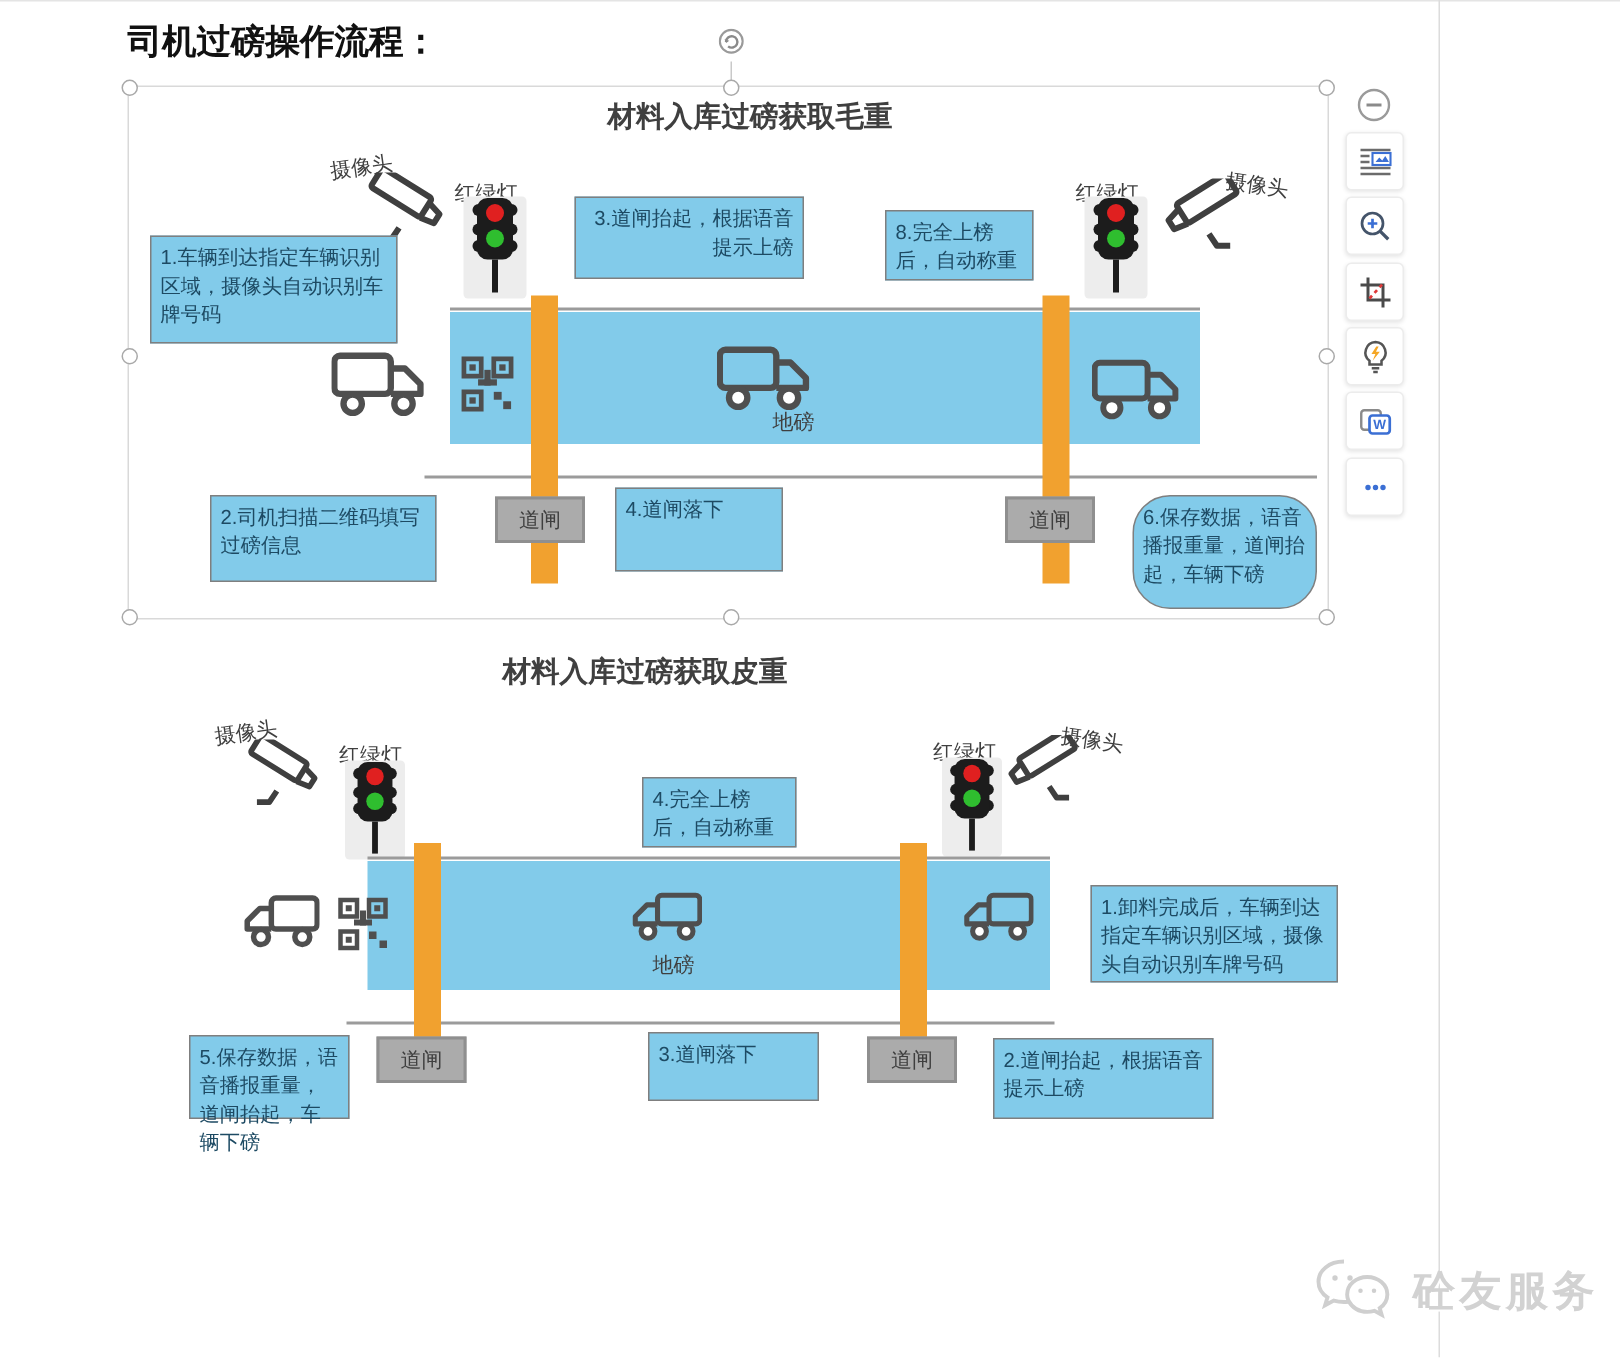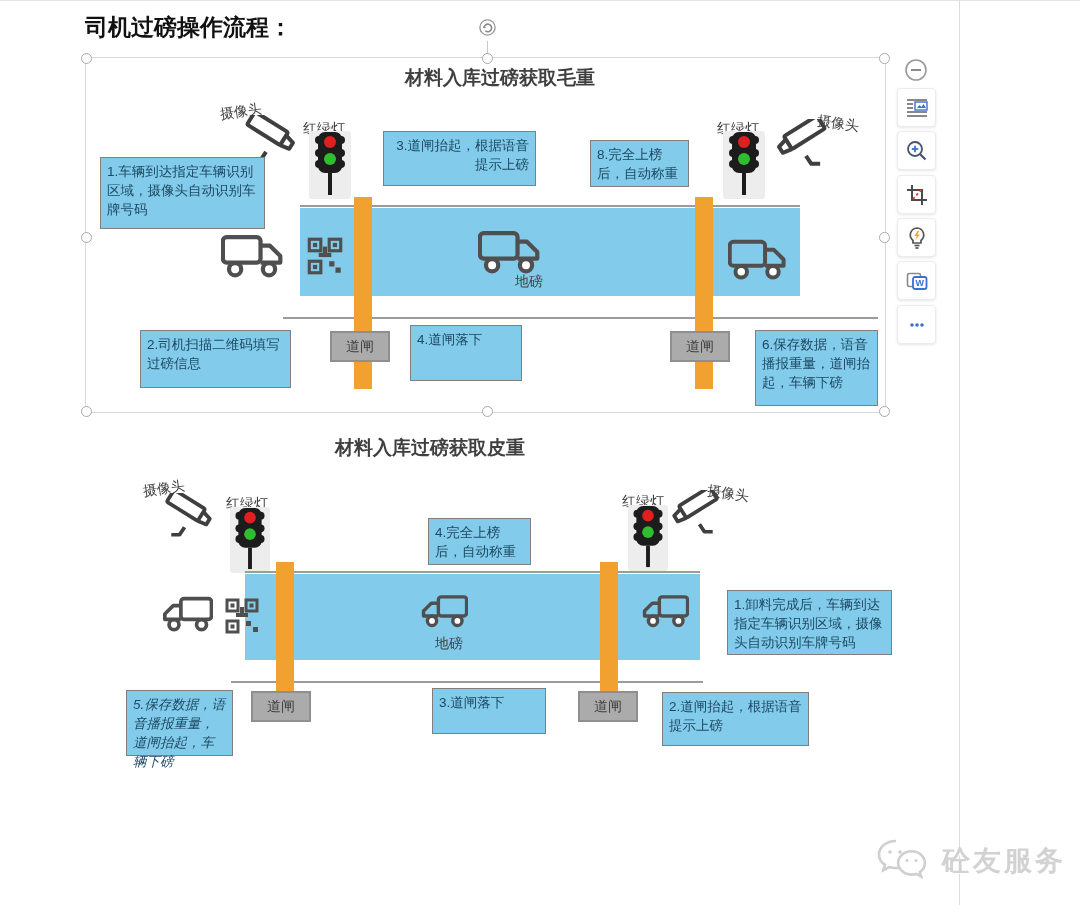--- a/index.html
+++ b/index.html
@@ -175,21 +175,21 @@
         <circle cx="15" cy="37" r="6.5" fill="#fff"></circle>
         <circle cx="51" cy="37" r="6.5" fill="#fff"></circle>
       </g>
     </svg>
   </div>
 
   <div class="abs gate-label" style="left:245px;top:274px;width:60px;height:31px;">道闸</div>
   <div class="abs gate-label" style="left:585px;top:274px;width:60px;height:31px;">道闸</div>
   <div class="abs step-box" style="left:55px;top:273px;width:151px;height:58px;">2.司机扫描二维码填写过磅信息</div>
   <div class="abs step-box" style="left:325px;top:268px;width:112px;height:56px;">4.道闸落下</div>
-  <div class="abs step-box" style="left:670px;top:273px;width:123px;height:76px;">6.保存数据，语音播报重量，道闸抬起，车辆下磅</div>
+  <div class="abs step-box" style="left:670px;top:273px;width:123px;height:76px;border-radius:25px;">6.保存数据，语音播报重量，道闸抬起，车辆下磅</div>
 </div>
 
 <div class="abs" style="left:85px;top:425px;width:799px;height:360px;">
   <div class="abs diagram-title" style="left:250px;top:10px;">材料入库过磅获取皮重</div>
 
   <div class="abs icon-label" style="left:58px;top:55px;transform:rotate(-8deg);">摄像头</div>
   <div class="abs" style="left:78px;top:68px;">
     <svg width="58" height="52" viewBox="0 0 70 60">
       <g fill="none" stroke="#3f3f3f" stroke-width="4.5" stroke-linejoin="round">
         <g transform="rotate(32 32 18)">
@@ -302,21 +302,21 @@
         <circle cx="15" cy="37" r="6.5" fill="#fff"></circle>
         <circle cx="51" cy="37" r="6.5" fill="#fff"></circle>
       </g>
     </svg>
   </div>
 
   <div class="abs step-box" style="left:622px;top:165px;width:165px;height:65px;margin-left:20px;">1.卸料完成后，车辆到达指定车辆识别区域，摄像头自动识别车牌号码</div>
 
   <div class="abs gate-label" style="left:166px;top:266px;width:60px;height:31px;">道闸</div>
   <div class="abs gate-label" style="left:493px;top:266px;width:60px;height:31px;">道闸</div>
-  <div class="abs step-box" style="left:41px;top:265px;width:107px;height:66px;font-style:italic;">5.保存数据，语音播报重量，道闸抬起，车辆下磅</div>
+  <div class="abs step-box" style="left:41px;top:265px;width:107px;height:56px;">5.保存数据，语音播报重量，道闸抬起，车辆下磅</div>
   <div class="abs step-box" style="left:347px;top:263px;width:114px;height:46px;">3.道闸落下</div>
   <div class="abs step-box" style="left:577px;top:267px;width:147px;height:54px;">2.道闸抬起，根据语音提示上磅</div>
 </div>
 
 <div class="abs" style="left:904px;top:58px;width:24px;height:24px;">
   <svg width="24" height="24" viewBox="0 0 24 24">
     <circle cx="12" cy="12" r="10" fill="#fff" stroke="#9a9a9a" stroke-width="1.6"></circle>
     <line x1="7" y1="12" x2="17" y2="12" stroke="#8a8a8a" stroke-width="2"></line>
   </svg>
 </div>

